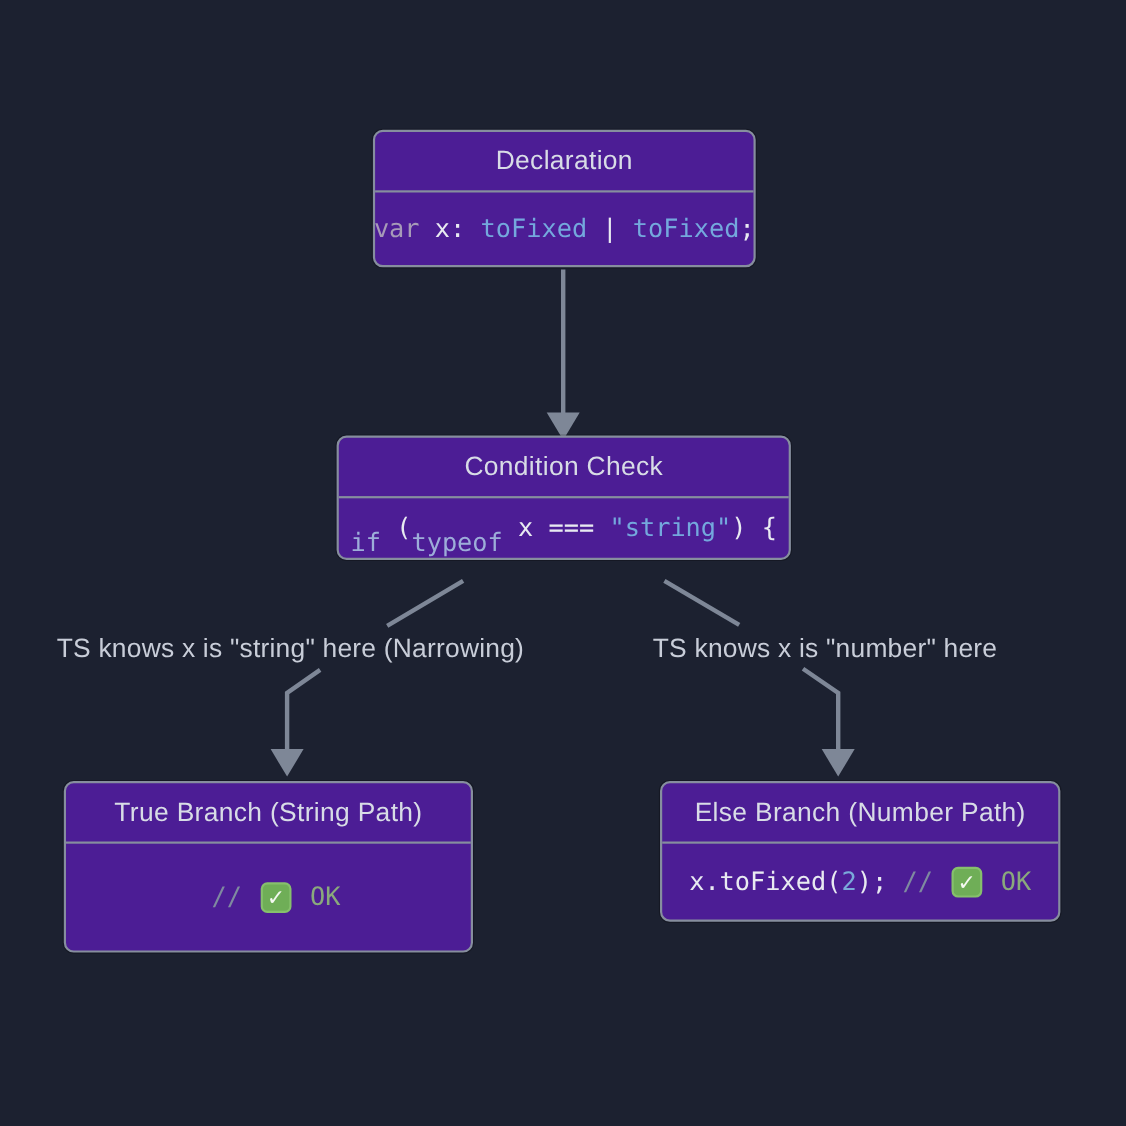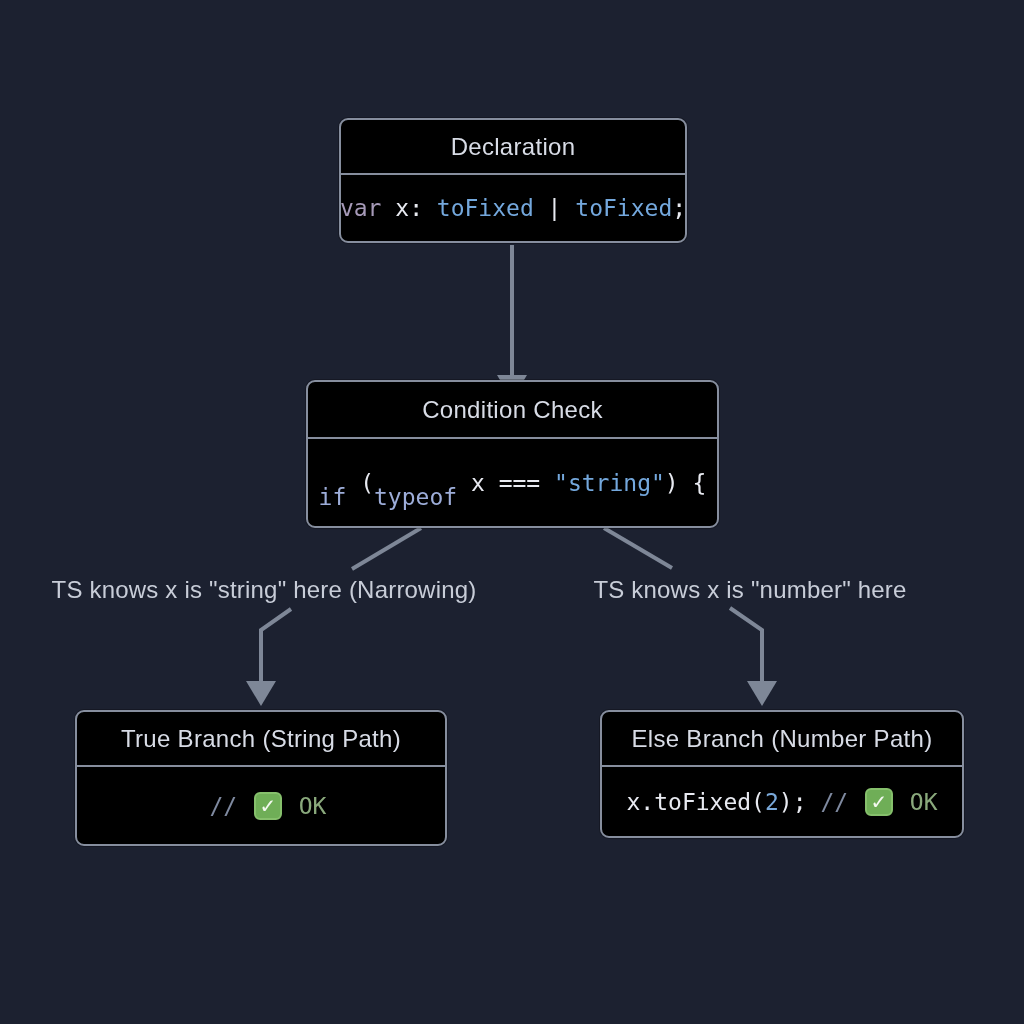--- a/index.html
+++ b/index.html
@@ -20,21 +20,21 @@
     left: 0;
     top: 0;
     width: 1024px;
     height: 1024px;
     pointer-events: none;
   }
   .node {
     position: absolute;
     border: 2px solid #868e9e;
     border-radius: 9px;
-    background: #000000;
+    background: #4c1d95;
     box-sizing: border-box;
     display: flex;
     flex-direction: column;
     box-shadow: 0 0 0 1px rgba(0,0,0,0.25);
   }
   .node-header {
     border-bottom: 2px solid #868e9e;
     display: flex;
     align-items: center;
     justify-content: center;
@@ -46,23 +46,23 @@
     flex: 1;
     display: flex;
     align-items: center;
     justify-content: center;
     font-family: "DejaVu Sans Mono", monospace;
     font-size: 23px;
     white-space: pre;
   }
   .node-declaration  { left: 339px; top: 118px; width: 348px; height: 125px; }
   .node-declaration .node-header { height: 53px; }
-  .node-condition    { left: 306px; top: 380px; width: 413px; height: 148px; text-decoration: underline; }
+  .node-condition    { left: 306px; top: 396px; width: 413px; height: 113px; }
   .node-condition .node-header { height: 55px; }
-  .node-true-branch  { left: 75px;  top: 710px; width: 372px; height: 136px; }
+  .node-true-branch  { left: 58px;  top: 710px; width: 372px; height: 156px; }
   .node-true-branch .node-header { height: 53px; }
   .node-else-branch  { left: 600px; top: 710px; width: 364px; height: 128px; }
   .node-else-branch .node-header { height: 53px; }
 
   .tok-plain   { color: #e8eaf1; }
   .tok-keyword { color: #9dadd9; margin-top: 28px; }
   .tok-var     { color: #a69ab8; }
   .tok-type    { color: #74a8dd; }
   .tok-string  { color: #74a8dd; }
   .tok-number  { color: #7aa9da; }

